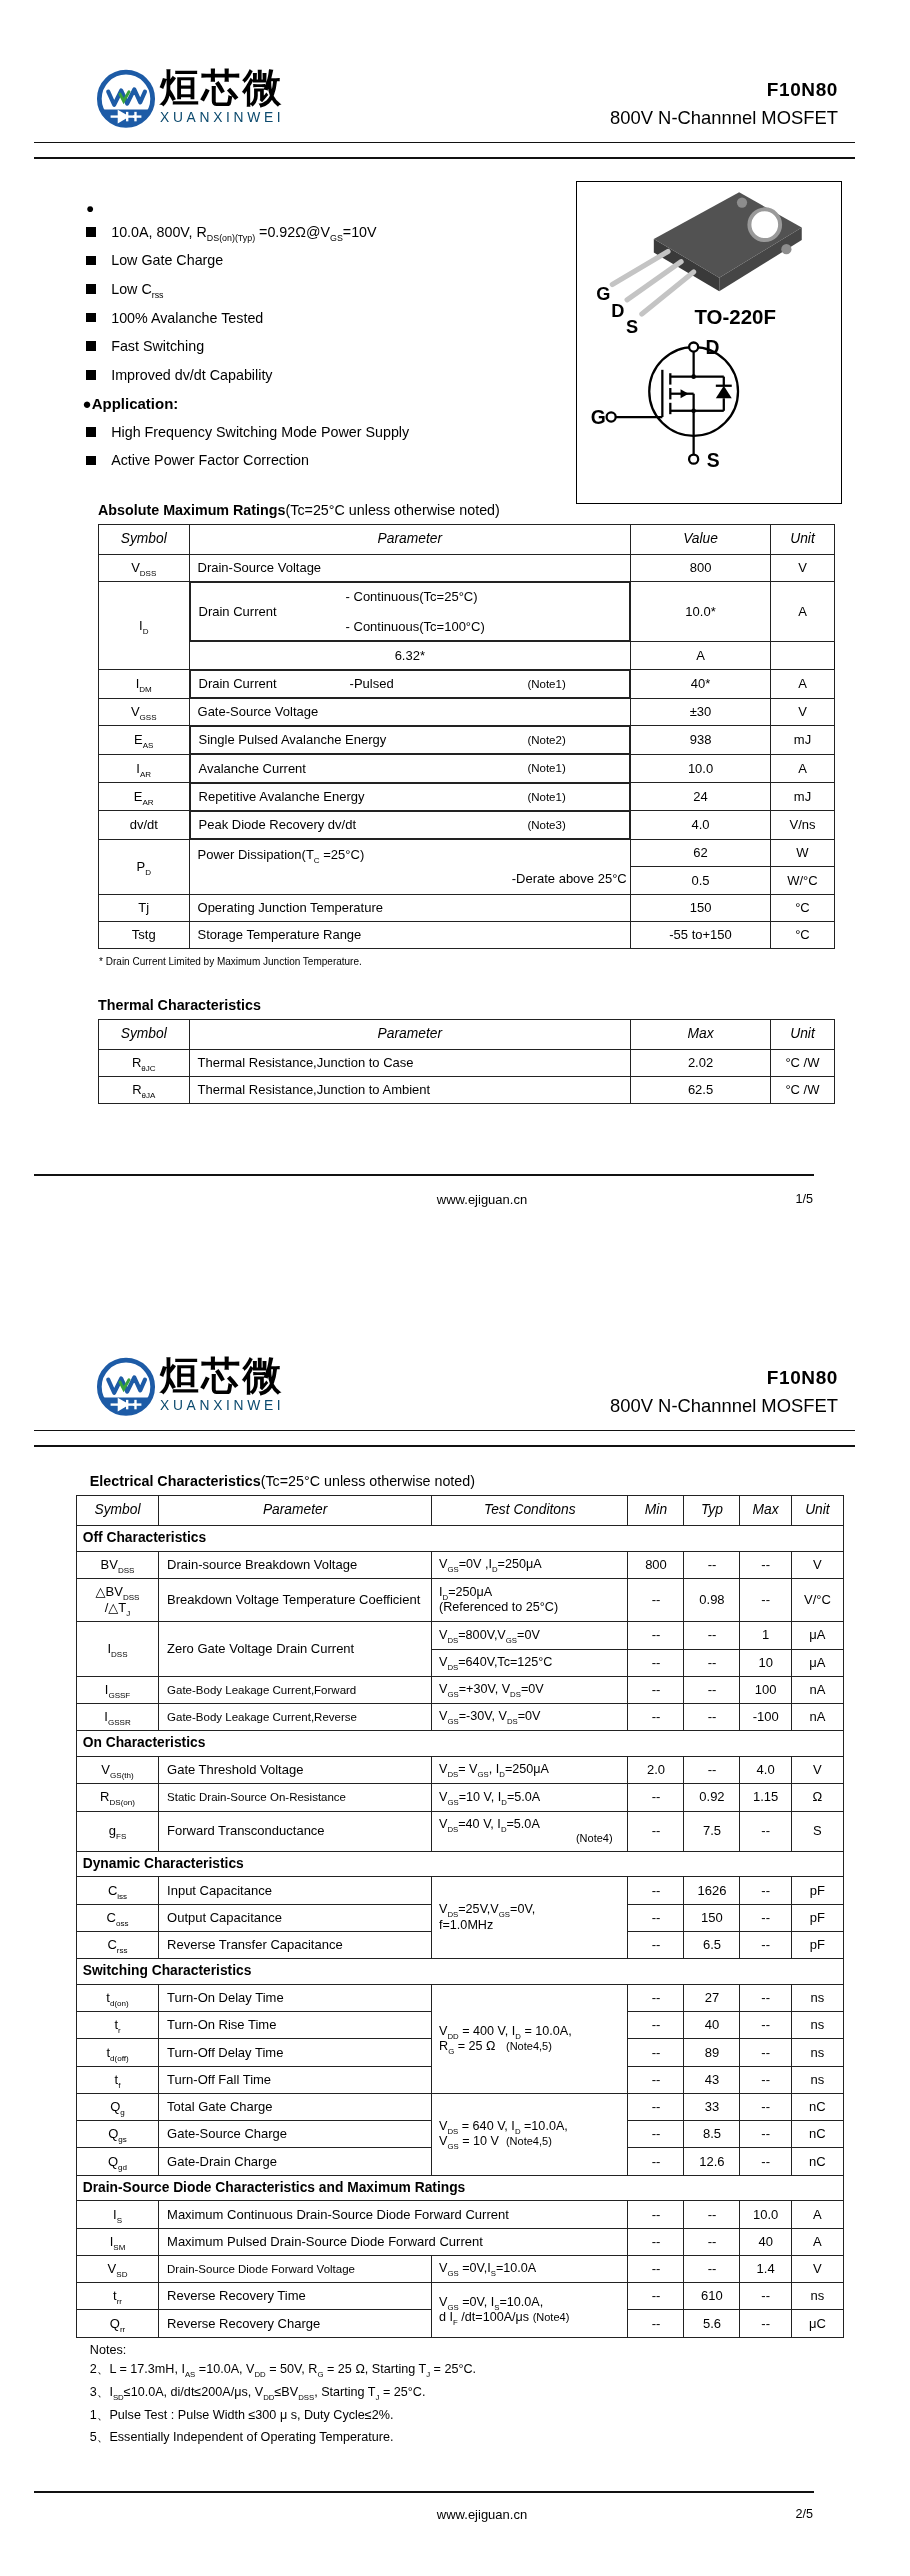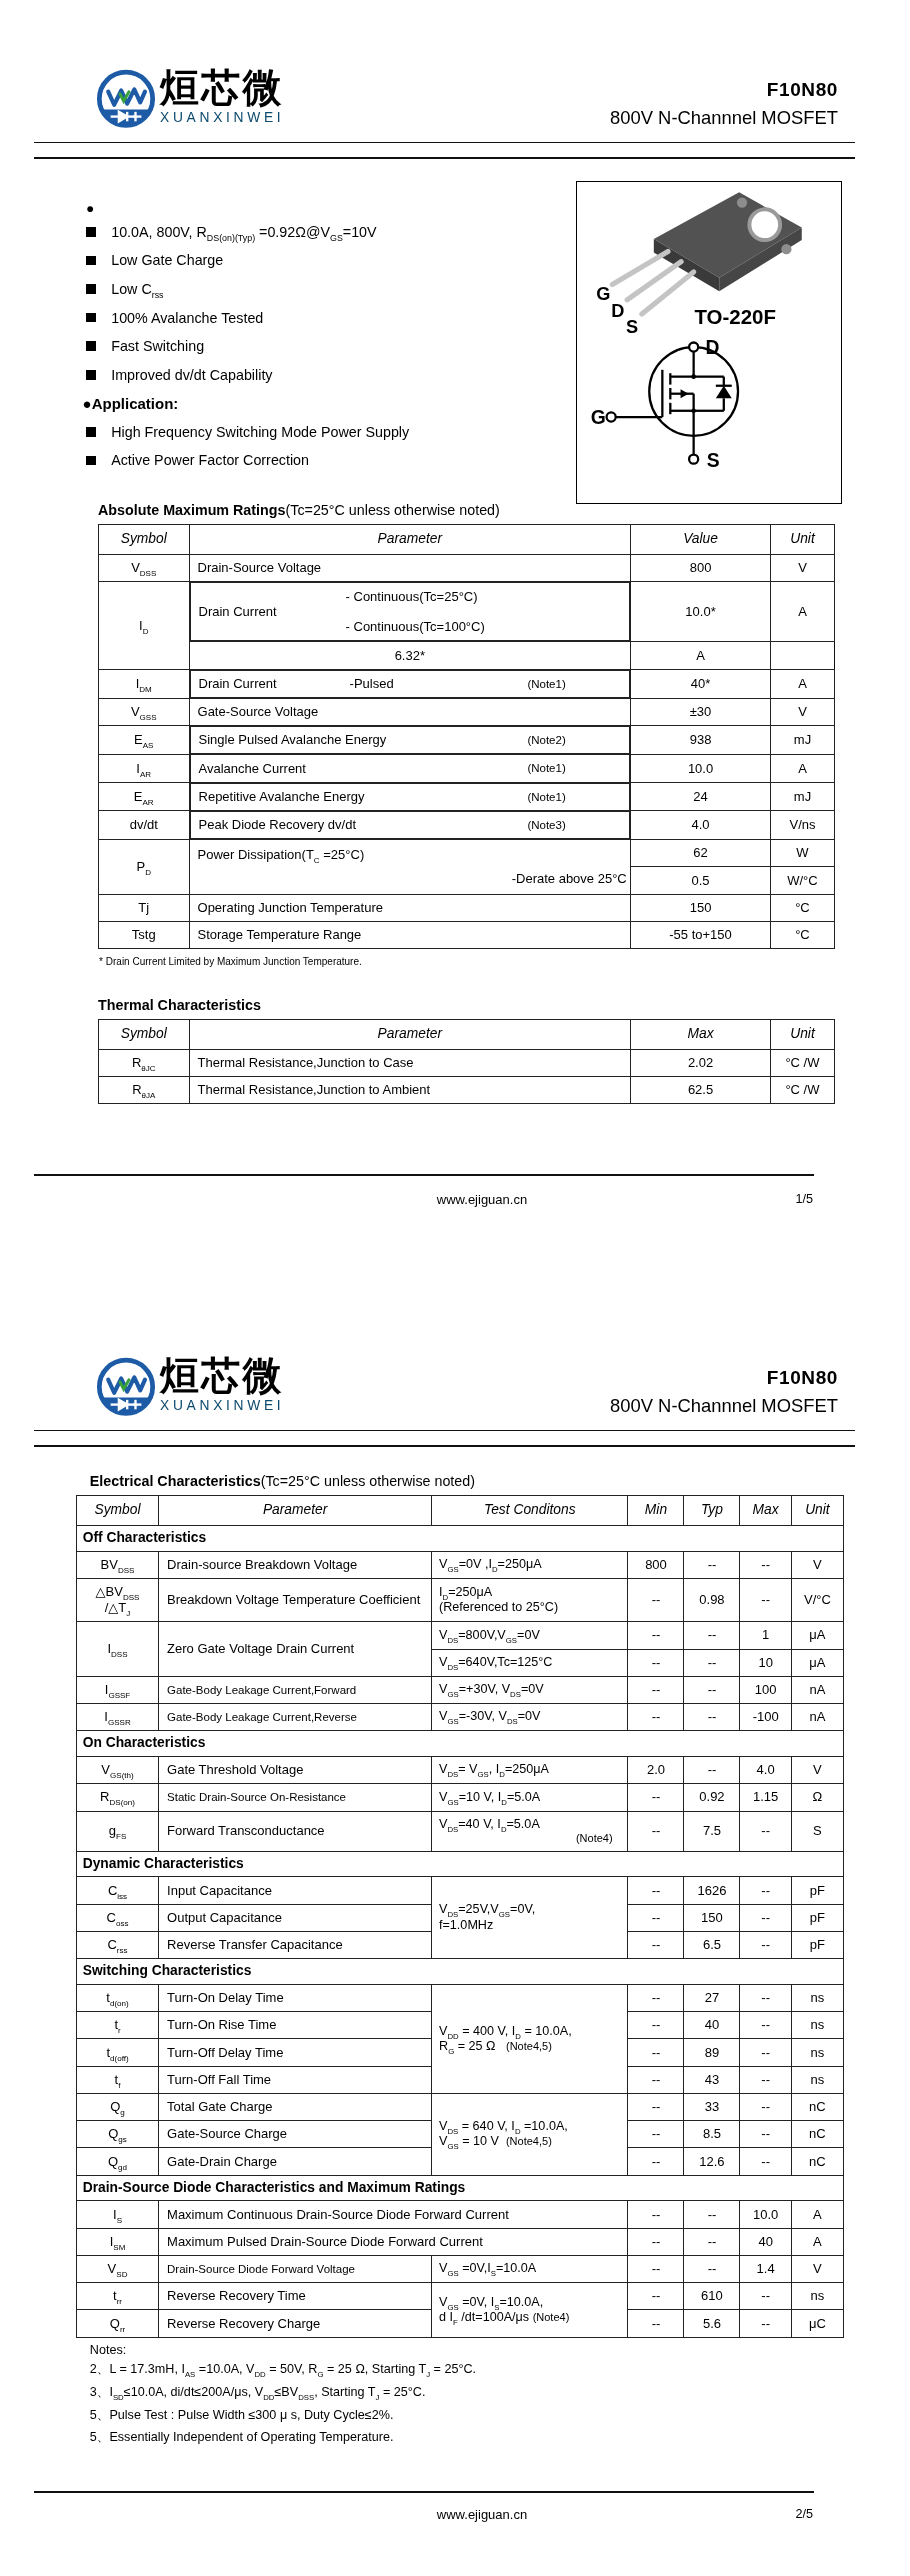--- a/index.html
+++ b/index.html
@@ -635,21 +635,21 @@
           <td>--</td>
           <td>μC</td>
         </tr>
         </tbody>
       </table>
 
       <div class="notes">
         <div class="nlabel">Notes:</div>
         <div class="note-item">2、L = 17.3mH, I<sub>AS</sub> =10.0A, V<sub>DD</sub> = 50V, R<sub>G</sub> = 25 Ω, Starting T<sub>J</sub> = 25°C.</div>
         <div class="note-item">3、I<sub>SD</sub>≤10.0A, di/dt≤200A/μs, V<sub>DD</sub>≤BV<sub>DSS</sub>, Starting T<sub>J</sub> = 25°C.</div>
-        <div class="note-item">5、Pulse Test : Pulse Width ≤300 μ s, Duty Cycle≤2%.</div>
+        <div class="note-item">1、Pulse Test : Pulse Width ≤300 μ s, Duty Cycle≤2%.</div>
         <div class="note-item">5、Essentially Independent of Operating Temperature.</div>
       </div>
     </div>
 
     <div class="f-rule"></div>
     <div class="f-site">www.ejiguan.cn</div>
     <div class="f-page">2/5</div>
   </div>
 
 </div>

